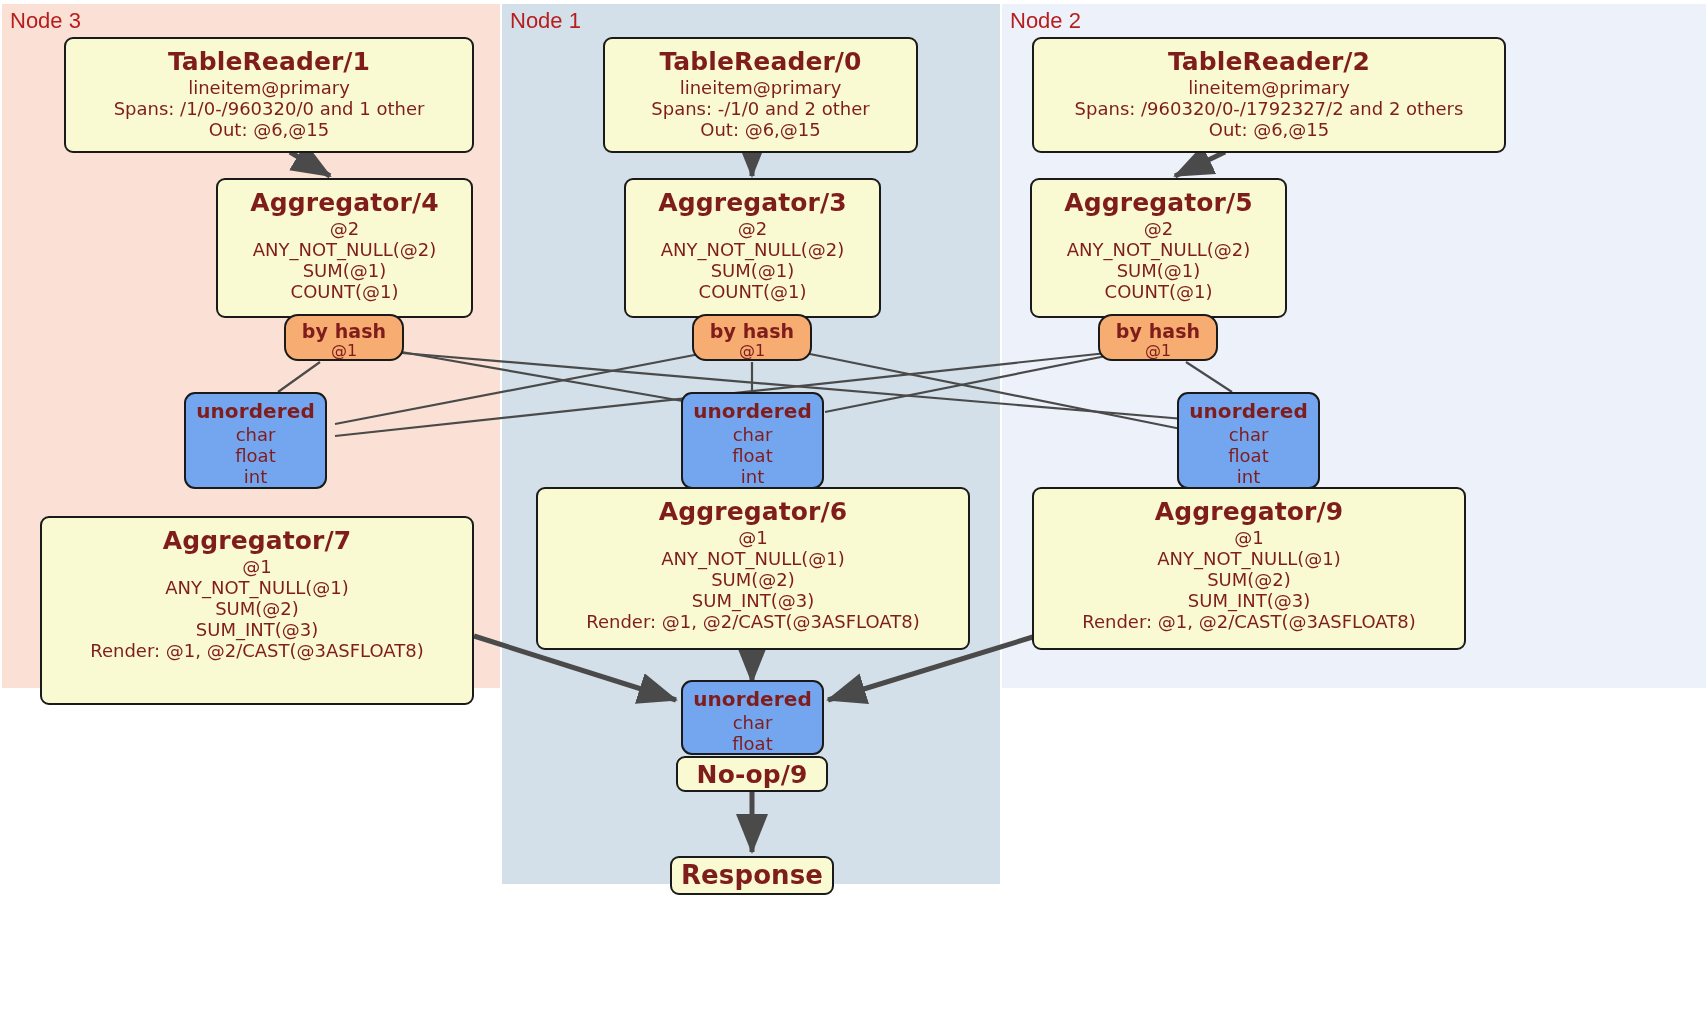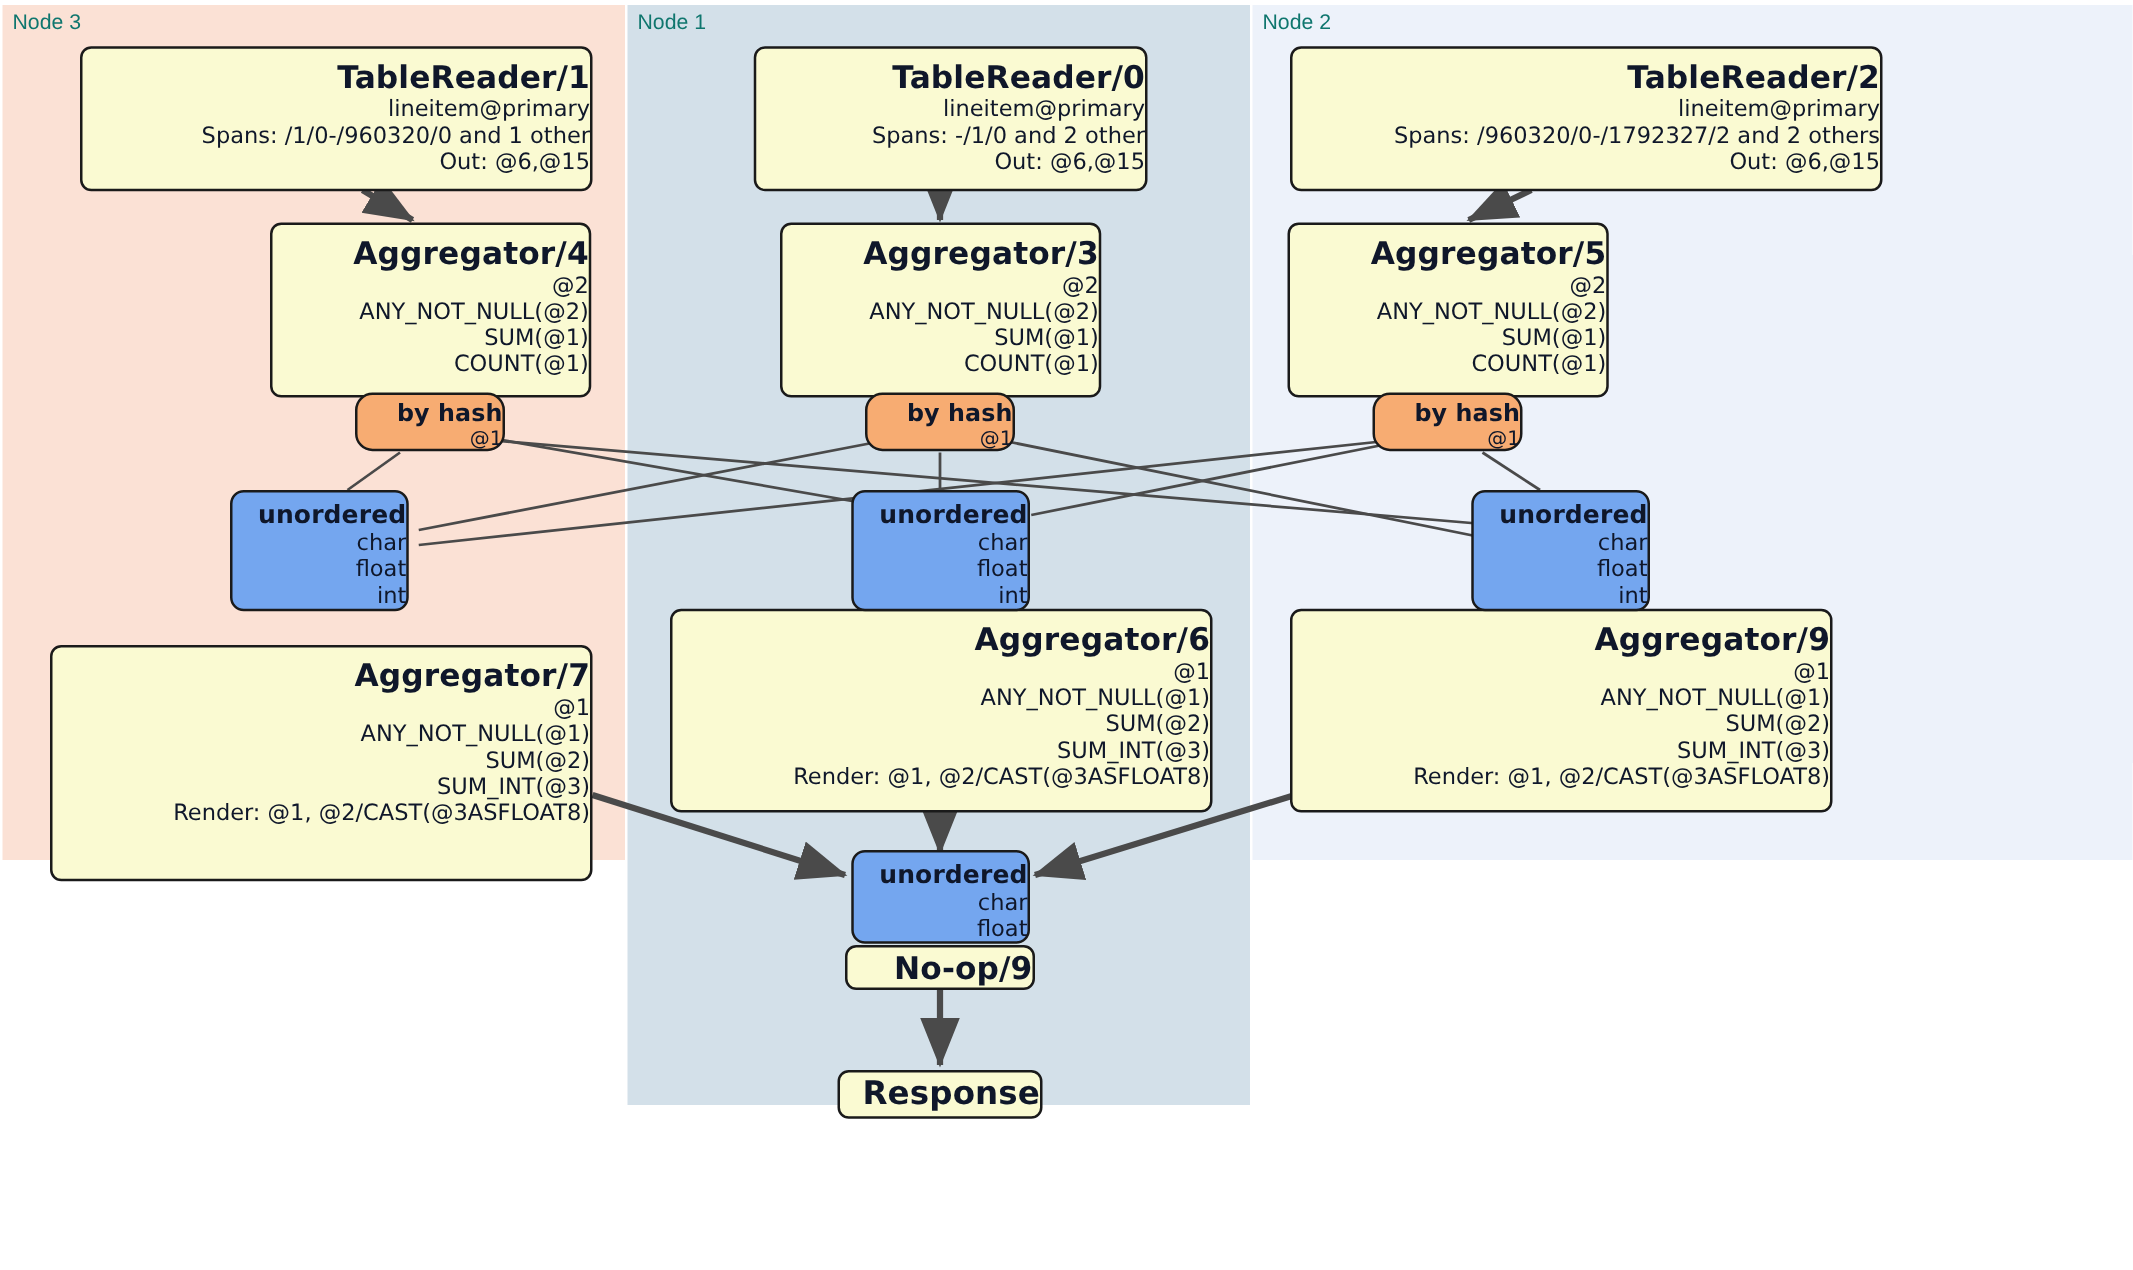--- a/index.html
+++ b/index.html
@@ -3,30 +3,30 @@
 <meta charset="utf-8">
 <style>
   html, body { margin:0; padding:0; background:#ffffff; }
   body { width:1706px; height:1016px; position:relative; overflow:hidden;
          font-family:"DejaVu Sans","Liberation Sans",sans-serif; }
 
   #stage { position:absolute; left:0; top:0; width:1706px; height:1016px; }
 
   
   .panel { position:absolute; box-sizing:border-box; }
-  .panel-label { position:absolute; left:8px; top:4px; font-size:17px; color:#0f766e;
+  .panel-label { position:absolute; left:8px; top:4px; font-size:22px; color:#b91c1c;
                  font-family:"Liberation Sans","DejaVu Sans",sans-serif; }
 
   
   #edges { position:absolute; left:0; top:0; width:1706px; height:1016px; }
 
   
-  .box { position:absolute; box-sizing:border-box; text-align:right;
+  .box { position:absolute; box-sizing:border-box; text-align:center;
          border:2px solid #1a1a1a; border-radius:9px;
-         line-height:1.18; color:#0f172a; }
+         line-height:1.18; color:#7f1d1d; }
   .box .t { font-weight:bold; font-size:25px; letter-spacing:0.1px; }
   .box .l { font-size:18px; }
 
   .proc { background:#FAFAD2; }
   .router { background:#F7AC72; border-radius:14px; }
   .router .t { font-size:19px; }
   .router .l { font-size:16px; }
   .sync { background:#74A6EF; border-radius:11px; }
   .sync .t { font-size:20px; }
   .sync .l { font-size:18px; }

